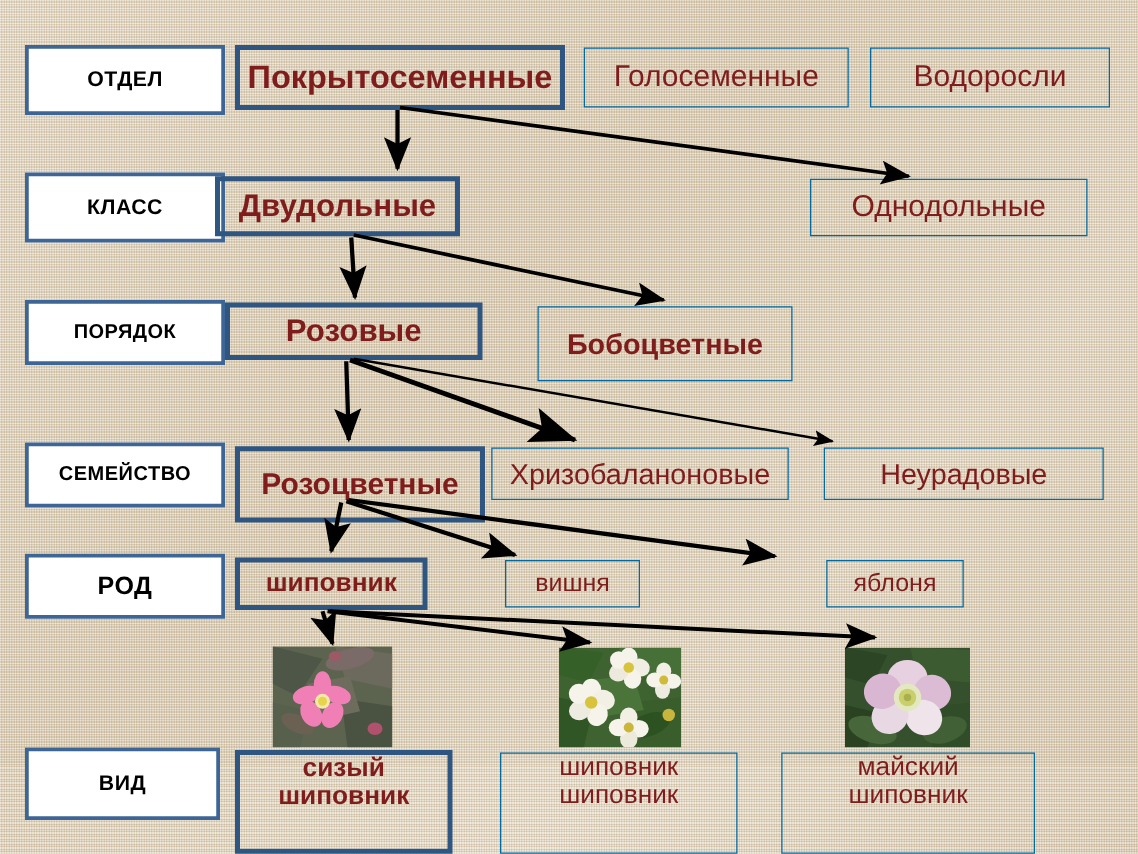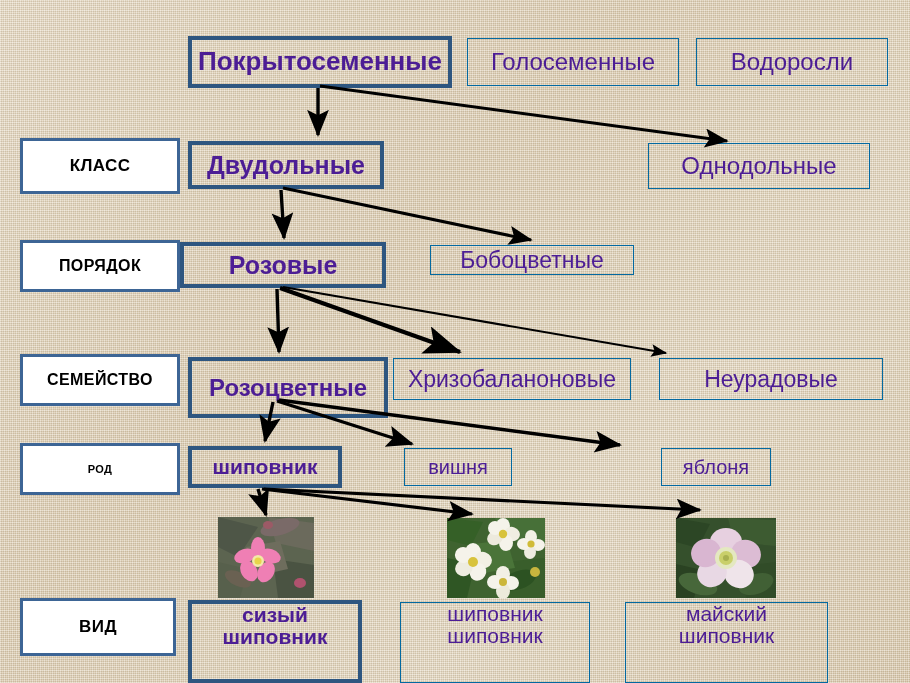--- a/index.html
+++ b/index.html
@@ -20,84 +20,87 @@
     border:3px solid #3d6595;
     display:flex;align-items:center;justify-content:center;
     color:#000;font-weight:bold;letter-spacing:.4px;
     box-sizing:border-box;
   }
 
   
   .taxon{
     position:absolute;box-sizing:border-box;
     display:flex;align-items:center;justify-content:center;
-    color:#4c1d95;background:transparent;
+    color:#7f1d1d;background:transparent;
     text-align:center;line-height:1.05;
   }
   .taxon.hi{ border:4px solid #2e5680; font-weight:bold; }
   .taxon.alt{ border:1px solid #0369a1; font-weight:normal; }
   .taxon.two{ flex-direction:column; justify-content:flex-start; }
   .taxon.two span{display:block;}
 
   
   .photo{position:absolute;overflow:hidden;}
 
   svg.arrows{position:absolute;left:0;top:0;width:910px;height:683px;pointer-events:none;}
 </style>
 </head>
 <body>
 
 <div id="stage">
 
+  <div class="rank" style="left:20px;top:36px;width:160px;height:56px;font-size:17px;">
+    <span>ОТДЕЛ</span>
+  </div>
 
   <div class="rank" style="left:20px;top:138px;width:160px;height:56px;font-size:17px;">
     <span>КЛАСС</span>
   </div>
 
   <div class="rank" style="left:20px;top:240px;width:160px;height:52px;font-size:16px;">
     <span>ПОРЯДОК</span>
   </div>
 
   <div class="rank" style="left:20px;top:354px;width:160px;height:52px;font-size:16px;">
     <span>СЕМЕЙСТВО</span>
   </div>
 
-  <div class="rank" style="left:20px;top:443px;width:160px;height:52px;font-size:11px;">
+  <div class="rank" style="left:20px;top:443px;width:160px;height:52px;font-size:20px;">
     <span>РОД</span>
   </div>
 
   <div class="rank" style="left:20px;top:598px;width:156px;height:58px;font-size:17px;">
     <span>ВИД</span>
   </div>
 
   <div class="taxon hi" style="left:188px;top:36px;width:264px;height:52px;font-size:26px;">
     <span>Покрытосеменные</span>
   </div>
 
   <div class="taxon alt" style="left:467px;top:38px;width:212px;height:48px;font-size:24px;">
     <span>Голосеменные</span>
   </div>
 
   <div class="taxon alt" style="left:696px;top:38px;width:192px;height:48px;font-size:24px;">
     <span>Водоросли</span>
   </div>
 
-  <div class="taxon hi" style="left:188px;top:141px;width:196px;height:48px;font-size:25px;">
+  <div class="taxon hi" style="left:172px;top:141px;width:196px;height:48px;font-size:25px;">
     <span>Двудольные</span>
   </div>
 
   <div class="taxon alt" style="left:648px;top:143px;width:222px;height:46px;font-size:24px;">
     <span>Однодольные</span>
   </div>
 
   <div class="taxon hi" style="left:180px;top:242px;width:206px;height:46px;font-size:25px;">
     <span>Розовые</span>
   </div>
 
-  <div class="taxon alt" style="left:430px;top:245px;width:204px;height:30px;font-size:23px;">
+  <div class="taxon alt" style="left:430px;top:245px;width:204px;height:60px;font-size:23px;font-weight:bold;">
     <span>Бобоцветные</span>
   </div>
 
   <div class="taxon hi" style="left:188px;top:357px;width:200px;height:61px;font-size:24px;">
     <span>Розоцветные</span>
   </div>
 
   <div class="taxon alt" style="left:393px;top:358px;width:238px;height:42px;font-size:23px;">
     <span>Хризобаланоновые</span>
   </div>

